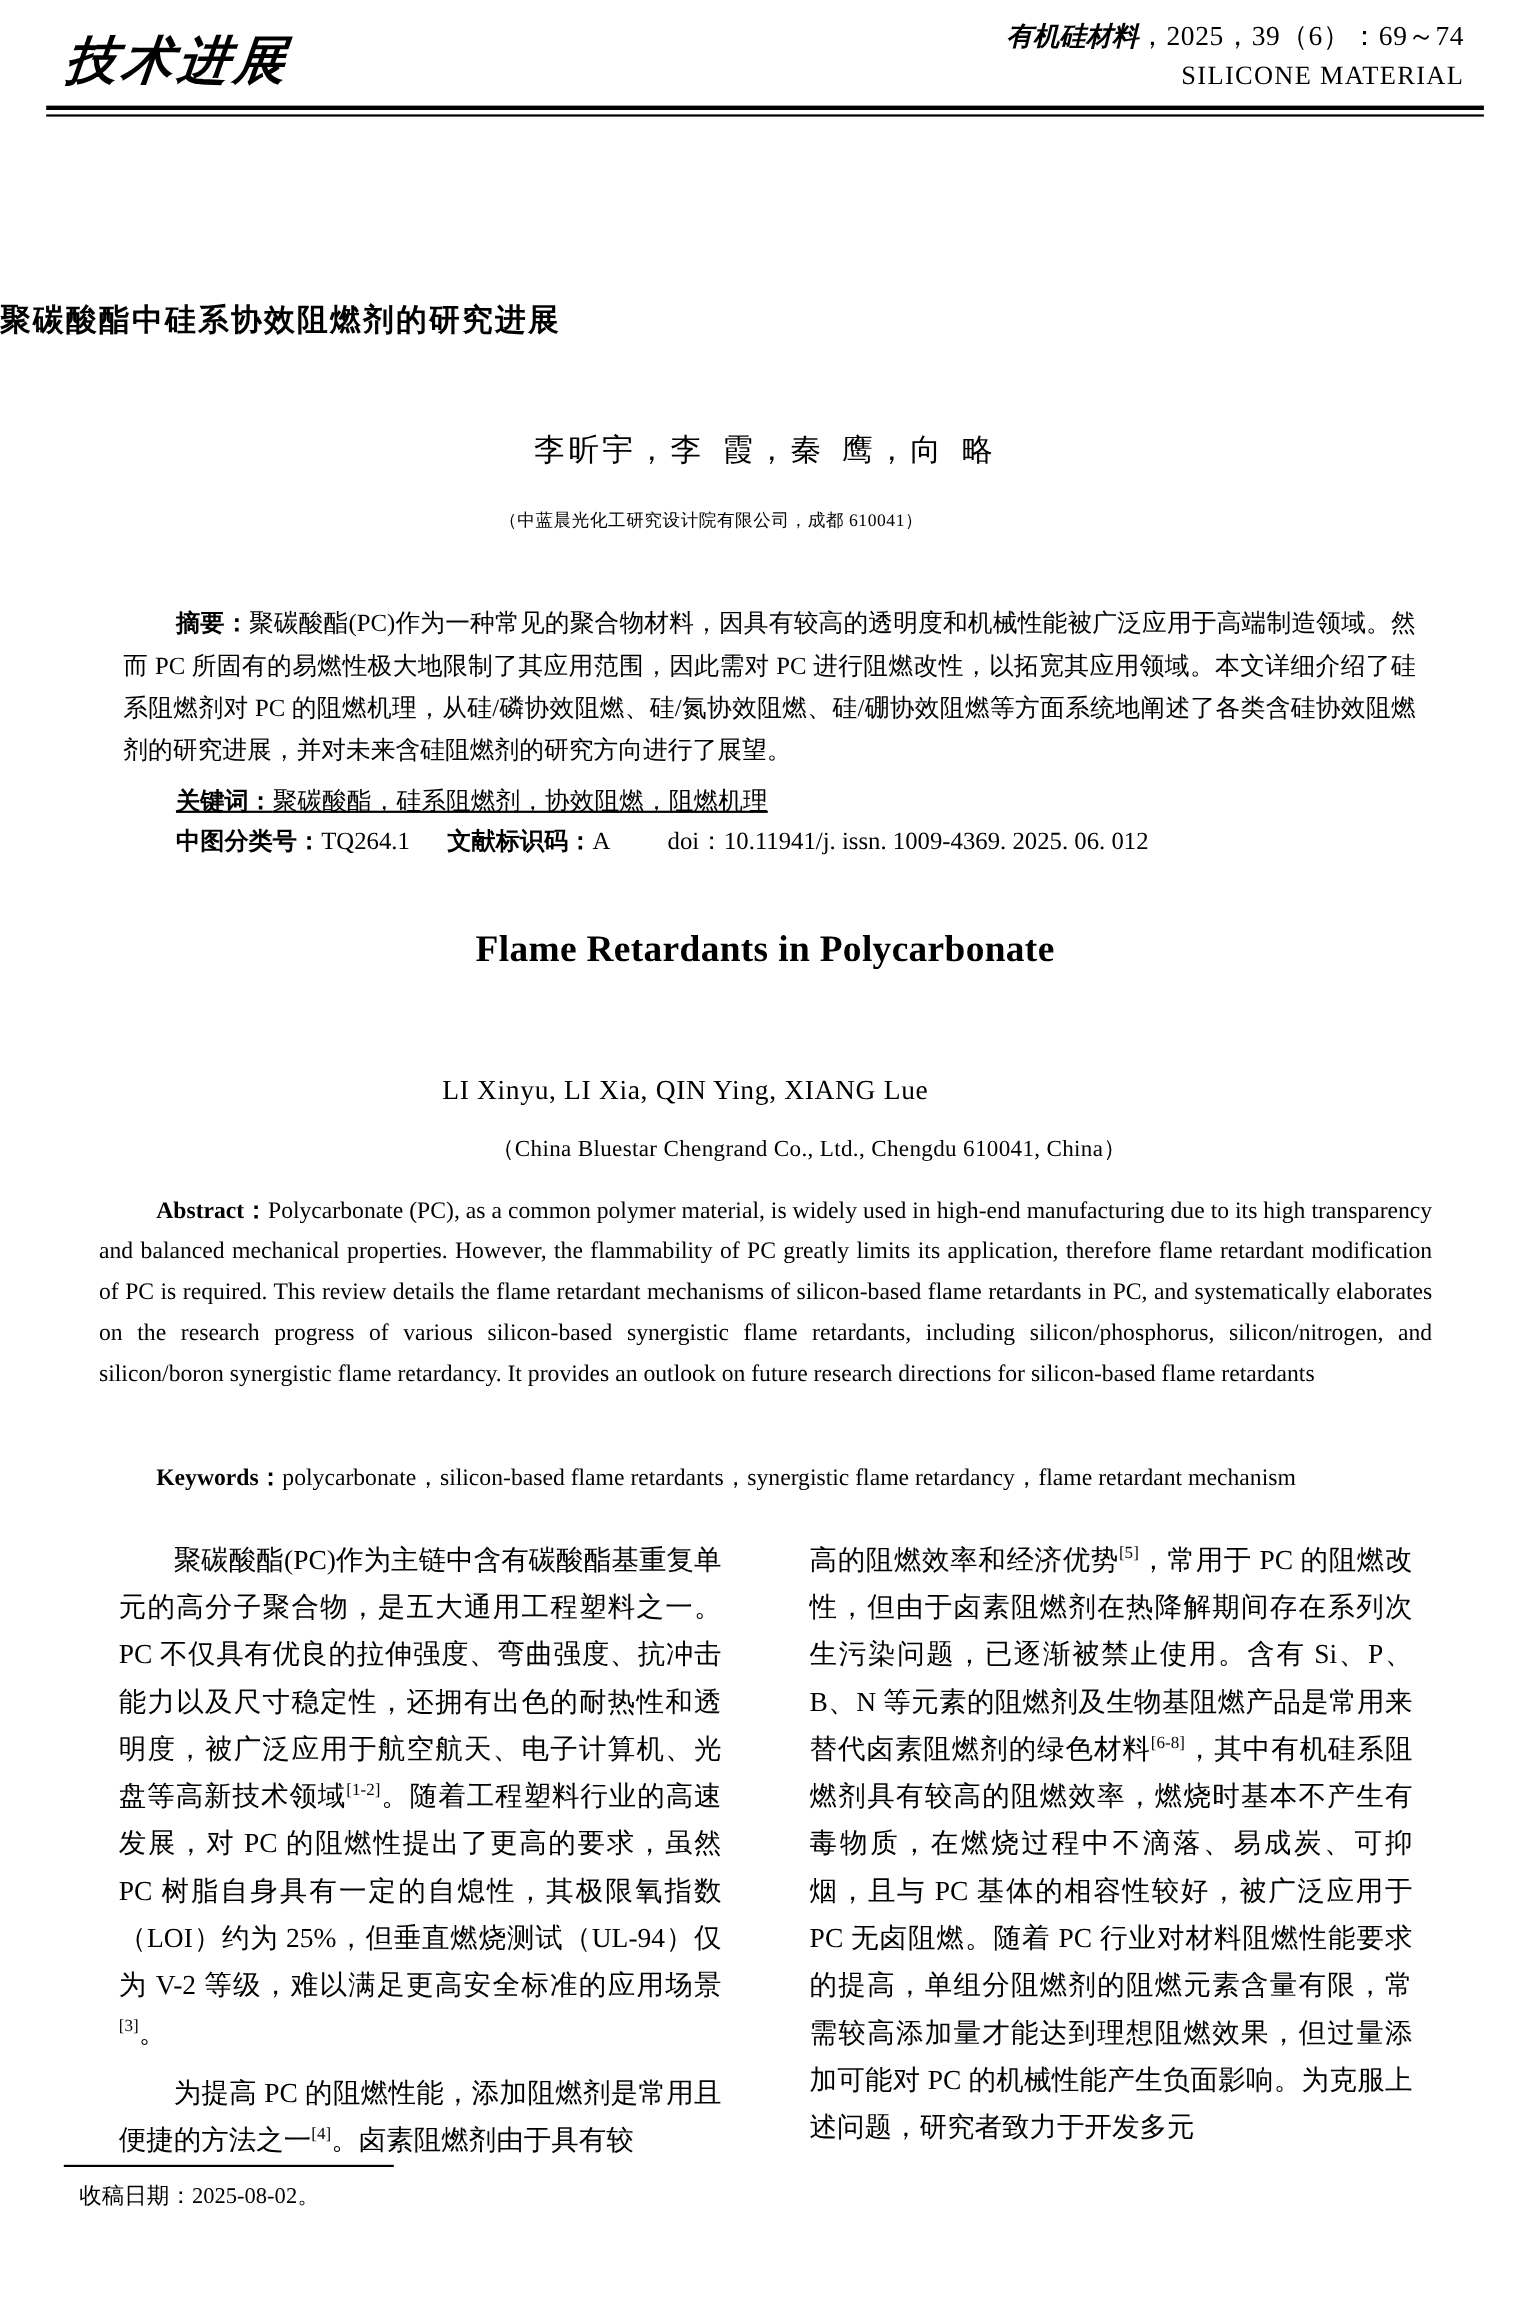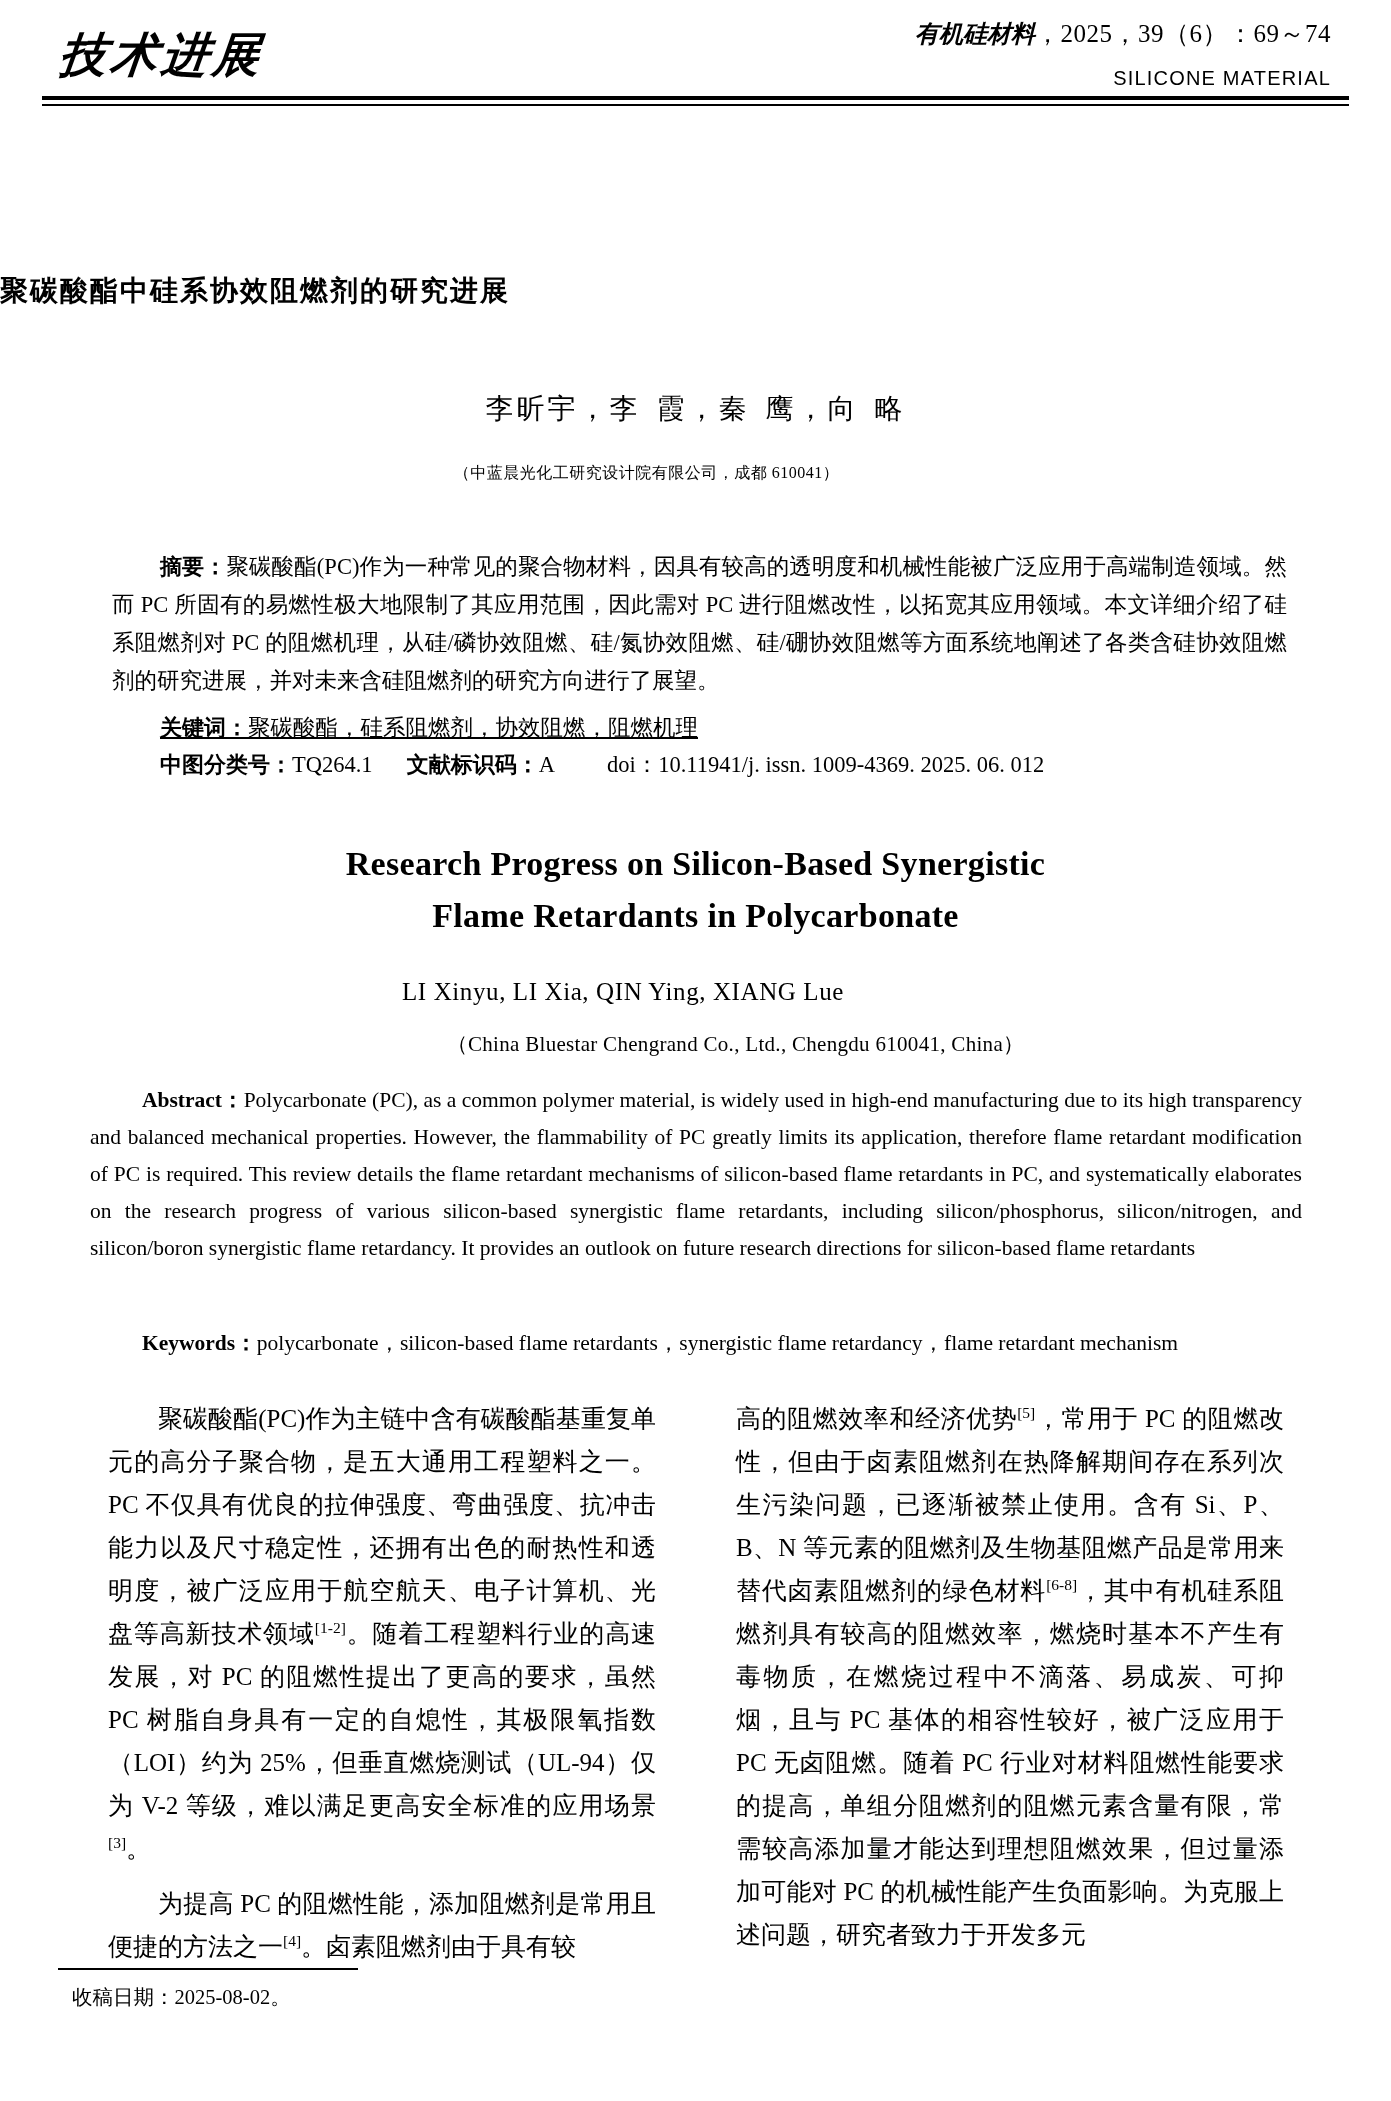--- a/index.html
+++ b/index.html
@@ -58,24 +58,24 @@
     line-height: 1.25;
   }
   .journal-cn {
     font-family: "DejaVu Serif", serif;
     font-weight: 700;
     font-style: italic;
     font-size: 24px;
     letter-spacing: 0px;
   }
   .journal-en {
-    font-size: 20px;
+    font-size: 24px;
     letter-spacing: 1.2px;
-    margin-top: 18px;
-    font-family: Liberation Sans, sans-serif;
+    margin-top: 7px;
+    font-family: Liberation Serif, serif;
   }
 
   .rule-thick {
     position: absolute;
     left: 42px;
     right: 42px;
     top: 96px;
     height: 4px;
     background: #000;
   }
@@ -288,21 +288,20 @@
 
   <div class="affil-cn">（中蓝晨光化工研究设计院有限公司，成都 610041）</div>
 
   <div class="abs-cn"><b>摘要：</b><span>聚碳酸酯(PC)作为一种常见的聚合物材料，因具有较高的透明度和机械性能被广泛应用于高端制造领域。然而 PC 所固有的易燃性极大地限制了其应用范围，因此需对 PC 进行阻燃改性，以拓宽其应用领域。本文详细介绍了硅系阻燃剂对 PC 的阻燃机理，从硅/磷协效阻燃、硅/氮协效阻燃、硅/硼协效阻燃等方面系统地阐述了各类含硅协效阻燃剂的研究进展，并对未来含硅阻燃剂的研究方向进行了展望。</span></div>
 
   <div class="kw-cn"><b>关键词：</b><span>聚碳酸酯，硅系阻燃剂，协效阻燃，阻燃机理</span></div>
 
   <div class="clsf"><b>中图分类号：</b><span>TQ264.1</span><span class="gap1"></span><b>文献标识码：</b><span>A</span><span class="gap2"></span><span>doi：</span><span>10.11941/j. issn. 1009-4369. 2025. 06. 012</span></div>
 
   <div class="title-en">
-    <div>Research Progress on Silicon-Based Synergistic</div>
     <div>Flame Retardants in Polycarbonate</div>
   </div>
 
   <div class="authors-en">LI Xinyu, LI Xia, QIN Ying, XIANG Lue</div>
   <div class="affil-en">（China Bluestar Chengrand Co., Ltd., Chengdu 610041, China）</div>
 
   <div class="abs-en"><b>Abstract：</b><span>Polycarbonate (PC), as a common polymer material, is widely used in high-end manufacturing due to its high transparency and balanced mechanical properties. However, the flammability of PC greatly limits its application, therefore flame retardant modification of PC is required. This review details the flame retardant mechanisms of silicon-based flame retardants in PC, and systematically elaborates on the research progress of various silicon-based synergistic flame retardants, including silicon/phosphorus, silicon/nitrogen, and silicon/boron synergistic flame retardancy. It provides an outlook on future research directions for silicon-based flame retardants</span></div>
 
   <div class="kw-en"><b>Keywords：</b><span>polycarbonate，silicon-based flame retardants，synergistic flame retardancy，flame retardant mechanism</span></div>
 

